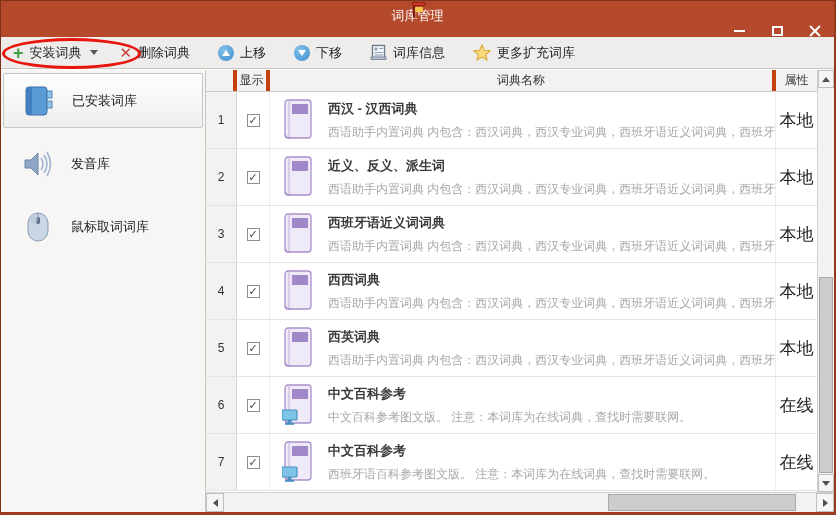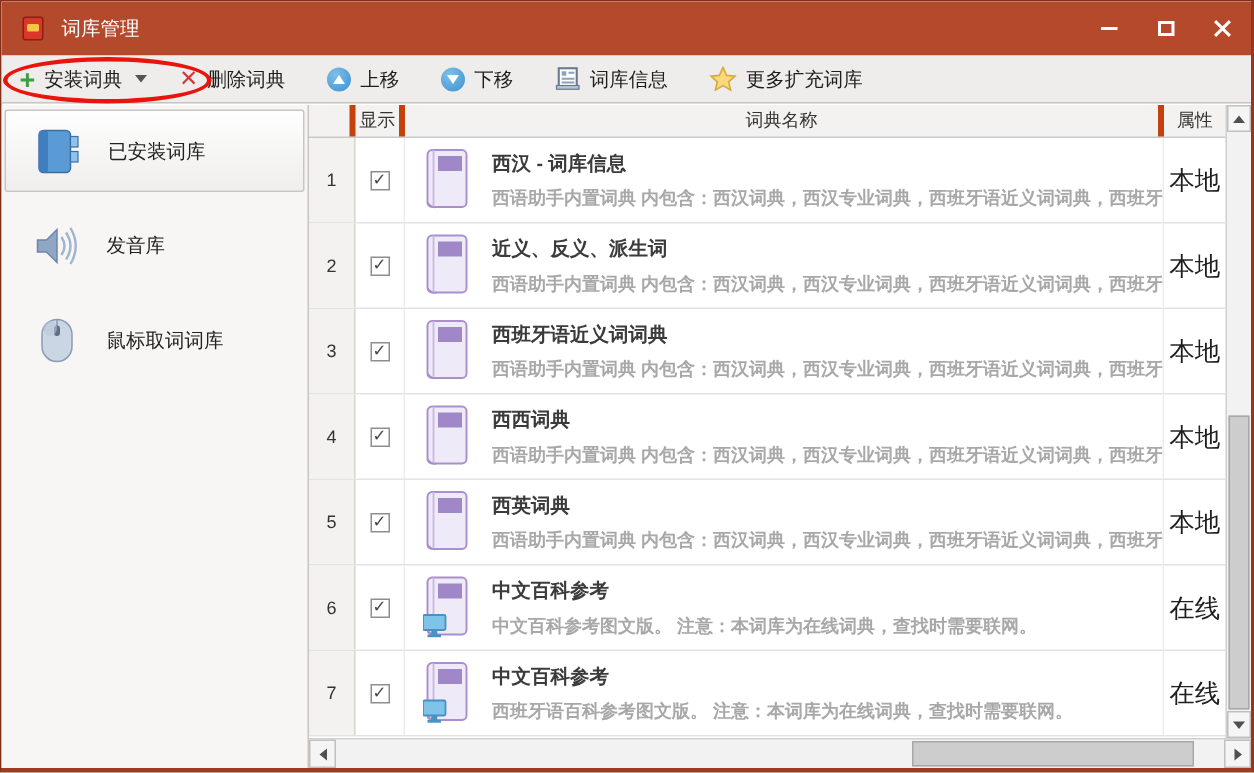--- a/index.html
+++ b/index.html
@@ -3,21 +3,21 @@
 <meta charset="utf-8">
 <style>
   * { margin:0; padding:0; box-sizing:border-box; }
   html,body { width:836px; height:515px; font-family:"Liberation Sans","DejaVu Sans",sans-serif; }
   .window {
     position:relative; width:836px; height:515px; background:#FFF;
     border:1px solid #7E3018; border-right:2px solid #96371D; border-bottom:3px solid #A03A20;
     overflow:hidden;
   }
   
-  .titlebar { position:absolute; left:0; top:0; right:0; height:36px; background:#B4492C; display:flex; align-items:center; }
+  .titlebar { position:absolute; left:0; top:0; right:0; height:36px; background:#B4492C; display:flex; align-items:center;flex-direction:column; }
   .app-icon { width:18px; height:18px; margin:0 10px 0 12px; position:relative; }
   .app-icon .book { position:absolute; inset:1px 2px; background:#D8372A; border:1px solid #8C1F14; border-radius:2px; }
   .app-icon .flag { position:absolute; left:5px; top:6px; width:8px; height:5px; background:#F4C645; border-radius:1px; }
   .app-icon .spine { position:absolute; left:3px; top:2px; width:2px; height:14px; background:#7E1B10; }
   .title-text { color:#FFFFFF; font-size:13px; }
   .win-controls { margin-left:auto; display:flex; align-items:center; height:100%; }
   .win-btn { width:38px; height:100%; display:flex; align-items:center; justify-content:center; cursor:default; }
   .glyph-min { width:11px; height:2px; background:#FFF; }
   .glyph-max { width:11px; height:10px; border:2px solid #FFF; }
   .glyph-close { position:relative; width:12px; height:12px; }
@@ -47,21 +47,21 @@
   .tbody { position:absolute; left:0; top:22px; right:17px; bottom:20px; overflow:hidden; }
   .row { height:57px; display:flex; border-bottom:1px solid #E3E3E3; }
   .cell-num { width:31px; background:#F3F2F0; border-right:1px solid #D8D6D3; display:flex; align-items:center; justify-content:center; font-size:12px; color:#333; }
   .cell-show { width:33px; border-right:1px solid #EDEDED; display:flex; align-items:center; justify-content:center; }
   .checkbox { width:13px; height:13px; background:#FFF; border:1px solid #8E8E8E; font-size:11px; line-height:11px; text-align:center; color:#444; cursor:default; }
   .checkbox.checked::after { content:"✓"; }
   .cell-name { flex:1; display:flex; align-items:center; padding-left:12px; overflow:hidden; border-right:1px solid #EDEDED; }
   .dict-icon { width:32px; height:42px; position:relative; flex-shrink:0; }
   .dict-text { margin-left:14px; overflow:hidden; }
   .dict-title { font-size:13px; color:#3B3B3B; font-weight:bold; white-space:nowrap; }
-  .dict-desc { font-size:12px; color:#A8A8A8; white-space:nowrap; margin-top:6px;font-weight:bold; }
+  .dict-desc { font-size:12px; color:#A8A8A8; white-space:nowrap; margin-top:6px; }
   .cell-attr { width:41px; display:flex; align-items:center; justify-content:center; font-size:17px; color:#1E1E1E; }
   
   .vscroll { position:absolute; top:0; right:0; width:17px; bottom:20px; background:#F2F2F2; border-left:1px solid #D0D0D0; }
   .vscroll .btn, .hscroll .btn { position:absolute; background:#F5F5F5; border:1px solid #C0C0C0; display:flex; align-items:center; justify-content:center; }
   .vscroll .btn { left:0; right:0; height:18px; }
   .vscroll .btn.up { top:0; } .vscroll .btn.down { bottom:0; }
   .vthumb { position:absolute; left:1px; right:1px; top:49%; bottom:19px; background:#CDCDCD; border:1px solid #A8A8A8; }
   .hscroll { position:absolute; left:0; right:0; bottom:0; height:20px; background:#F2F2F2; border-top:1px solid #D0D0D0; }
   .hscroll .btn { top:0; bottom:0; width:18px; }
   .hscroll .btn.left { left:0; } .hscroll .btn.right { right:0; }
@@ -194,21 +194,21 @@
                 <path d="M3 36 q3 4 6 3" fill="none" stroke="#A990CC" stroke-width="1.2"></path>
                 <rect x="10" y="5" width="16" height="10" fill="#A088C8"></rect>
                 <g class="monitor" style="display:none">
                   <rect x="0" y="26" width="15" height="10" rx="1" fill="#7EC3E8" stroke="#4A90C2" stroke-width="1.2"></rect>
                   <rect x="5.5" y="36" width="4" height="3" fill="#4A90C2"></rect>
                   <rect x="3" y="39" width="9" height="1.8" fill="#4A90C2"></rect>
                 </g>
               </svg>
             </div>
             <div class="dict-text">
-              <div class="dict-title">西汉 - 词库信息</div>
+              <div class="dict-title">西汉 - 汉西词典</div>
               <div class="dict-desc">西语助手内置词典  内包含：西汉词典，西汉专业词典，西班牙语近义词词典，西班牙</div>
             </div>
           </div>
           <div class="cell-attr">本地</div>
         </div>
 
         <div class="row">
           <div class="cell-num">2</div>
           <div class="cell-show">
             <div class="checkbox checked"></div>

